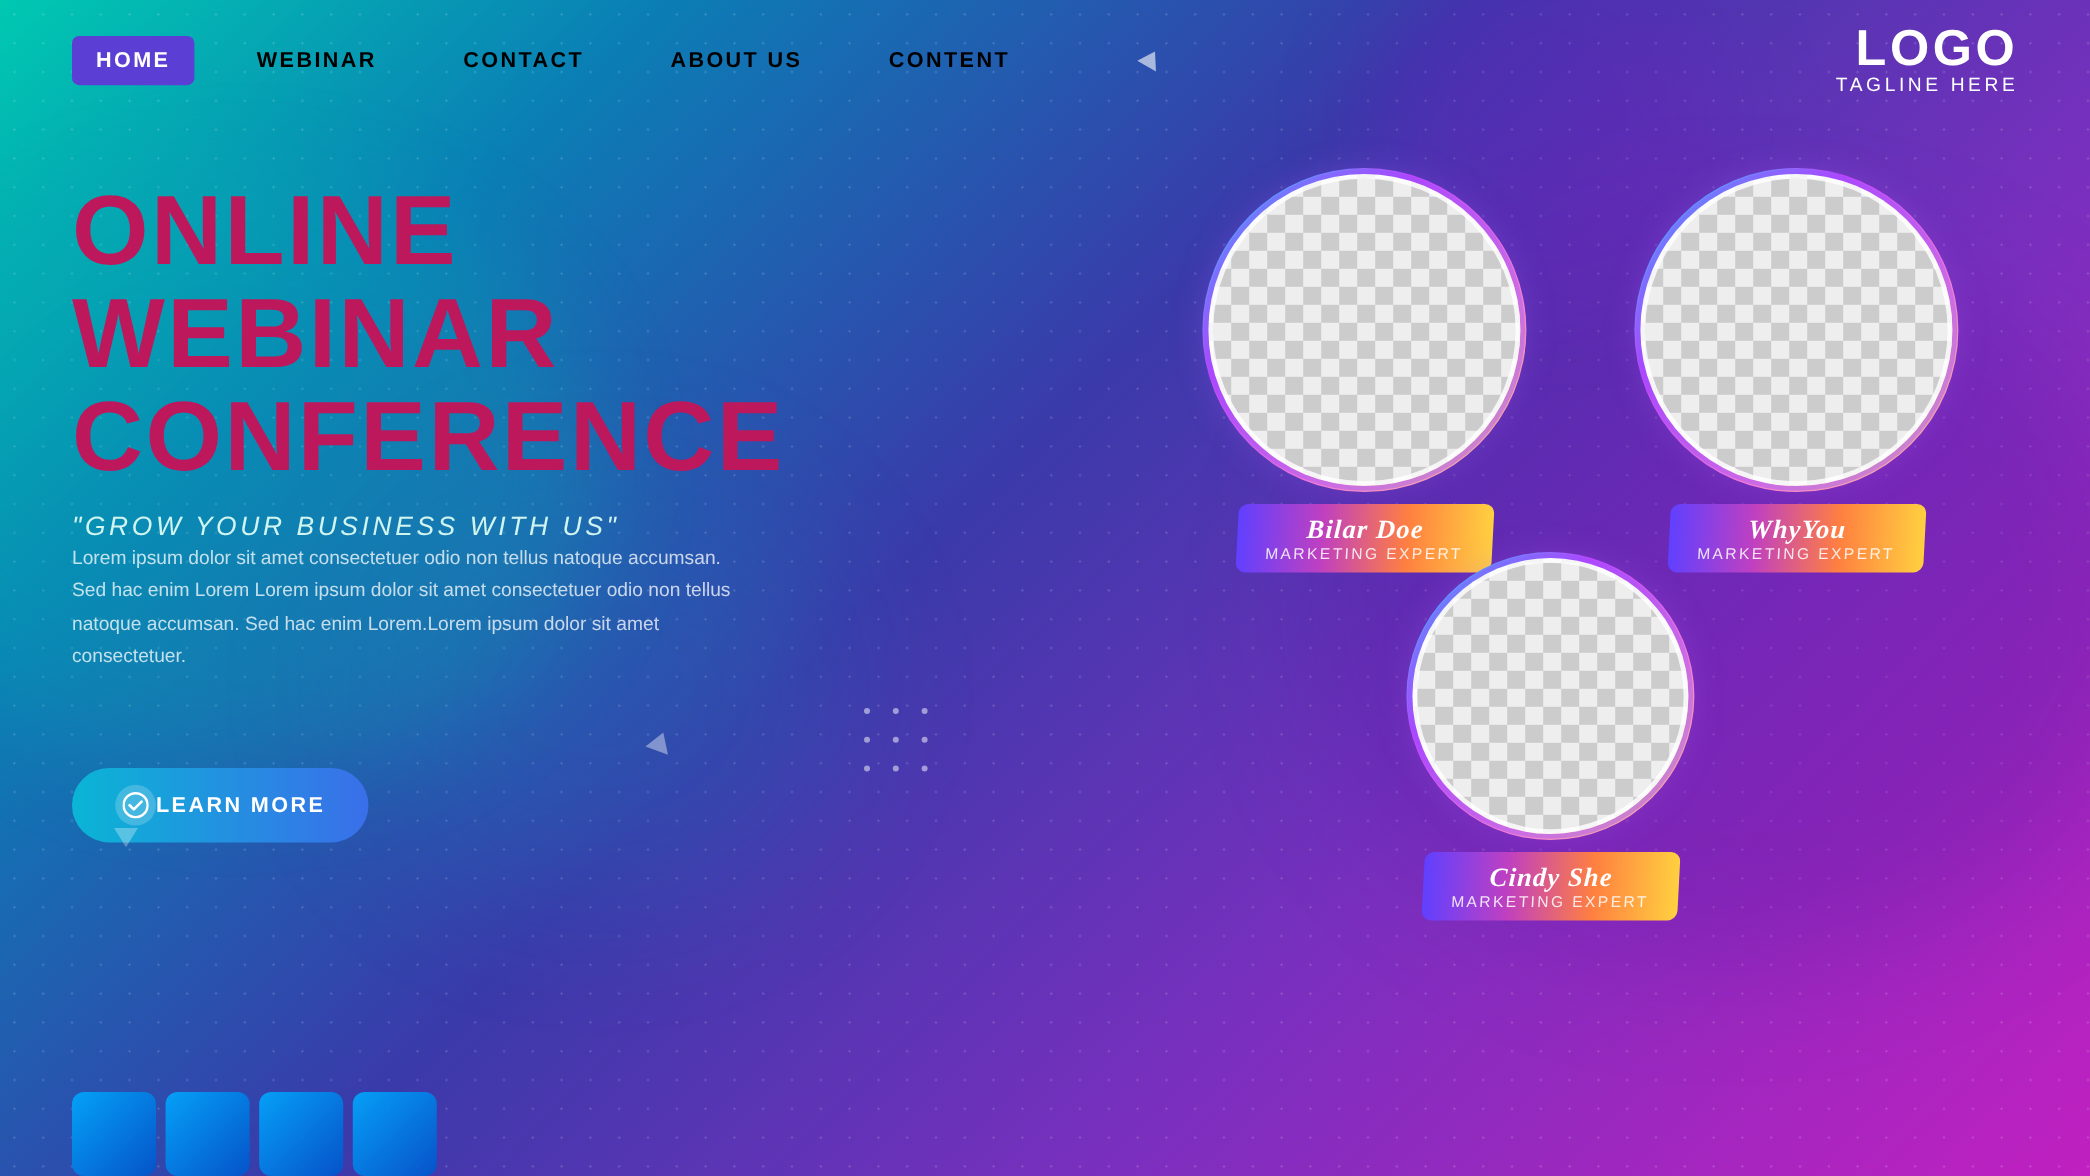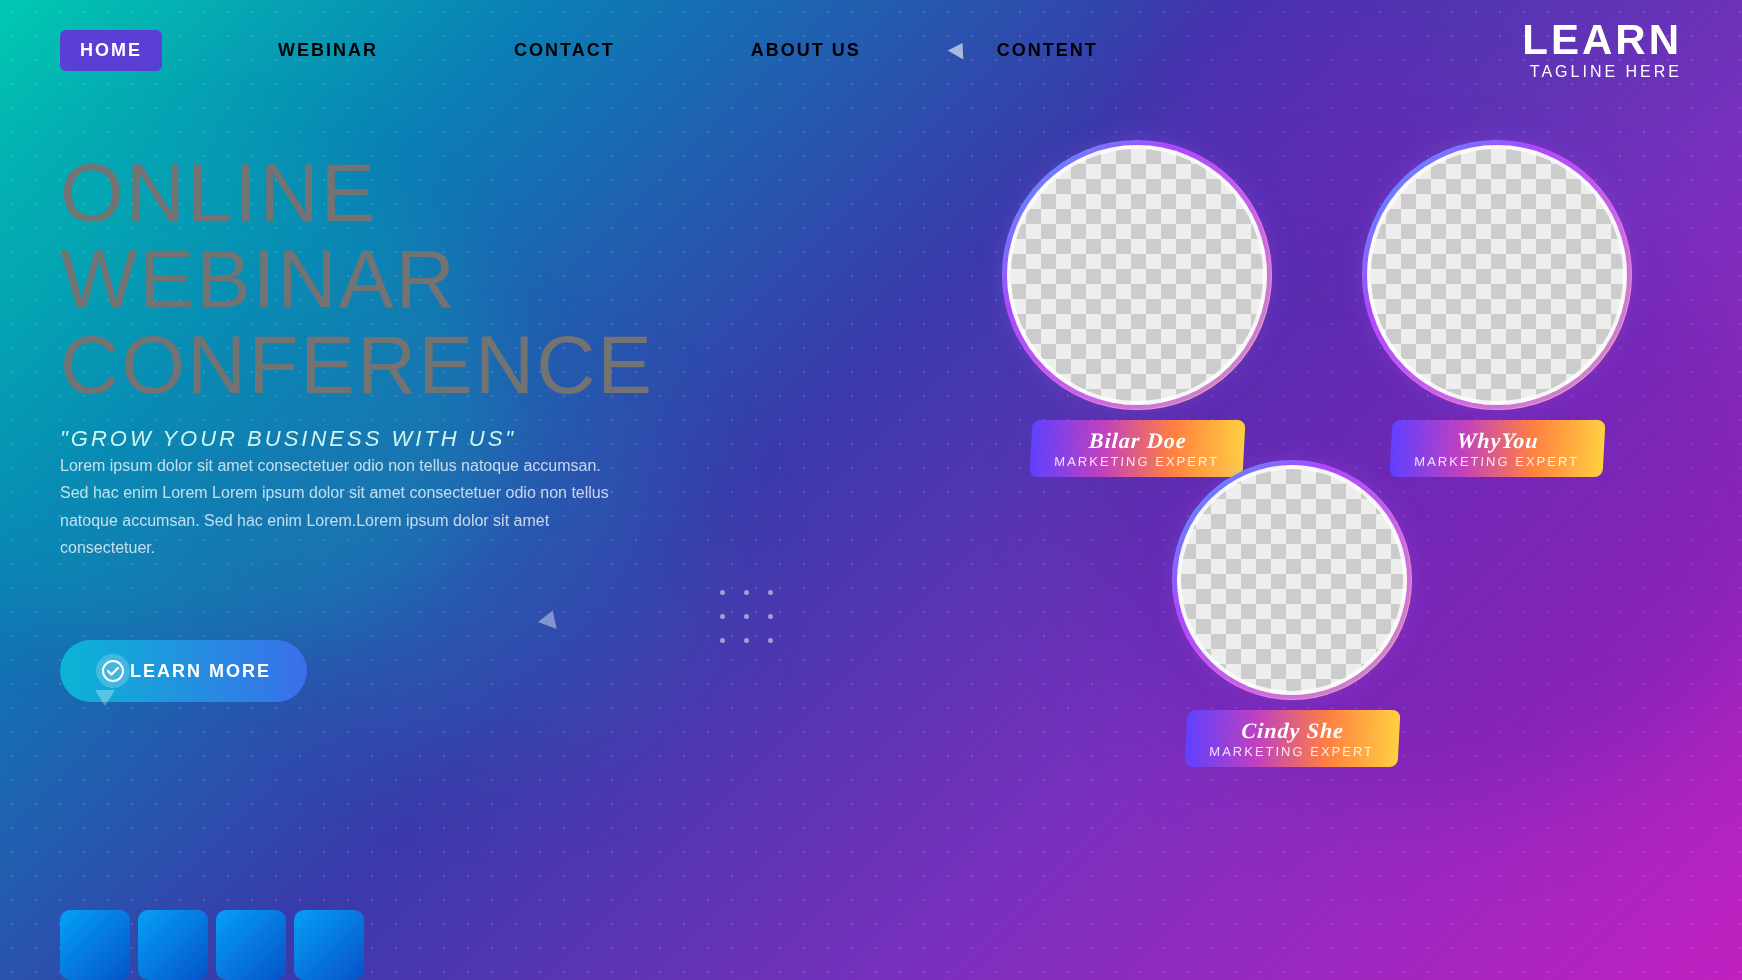--- a/index.html
+++ b/index.html
@@ -79,21 +79,21 @@
       display: flex;
       align-items: center;
       padding: 0 60px;
       z-index: 10;
       gap: 0;
     }
 
     .nav-items {
       display: flex;
       align-items: center;
-      gap: 96px;
+      gap: 32px;
       flex: 1;
     }
 
     .nav-item {
       font-size: 18px;
       font-weight: 700;
       letter-spacing: 2px;
       color: #000000;
       text-transform: uppercase;
       cursor: pointer;
@@ -145,22 +145,22 @@
     .hero-section {
       position: absolute;
       top: 150px;
       left: 60px;
       width: 650px;
       z-index: 5;
     }
 
     .hero-title {
       font-size: 82px;
-      font-weight: 400;
-      color: #737373;
+      font-weight: 700;
+      color: #be185d;
       text-transform: uppercase;
       line-height: 1.05;
       letter-spacing: 2px;
     }
 
     .hero-subtitle {
       font-size: 22px;
       color: #d0f5f0;
       margin-top: 18px;
       letter-spacing: 3px;
@@ -384,21 +384,21 @@
 
 <nav>
   <div class="nav-items">
     <div class="nav-item active">HOME</div>
     <div class="nav-item">WEBINAR</div>
     <div class="nav-item">CONTACT</div>
     <div class="nav-item">ABOUT US</div>
     <div class="nav-item">CONTENT</div>
   </div>
   <div class="logo-area">
-    <span class="logo-title">LEARN</span>
+    <span class="logo-title">LOGO</span>
     <span class="logo-tagline">TAGLINE HERE</span>
   </div>
 </nav>
 
 <div class="nav-cursor"></div>
 
 <section class="hero-section">
   <h1 class="hero-title">
     ONLINE WEBINAR<br>CONFERENCE
   </h1>

